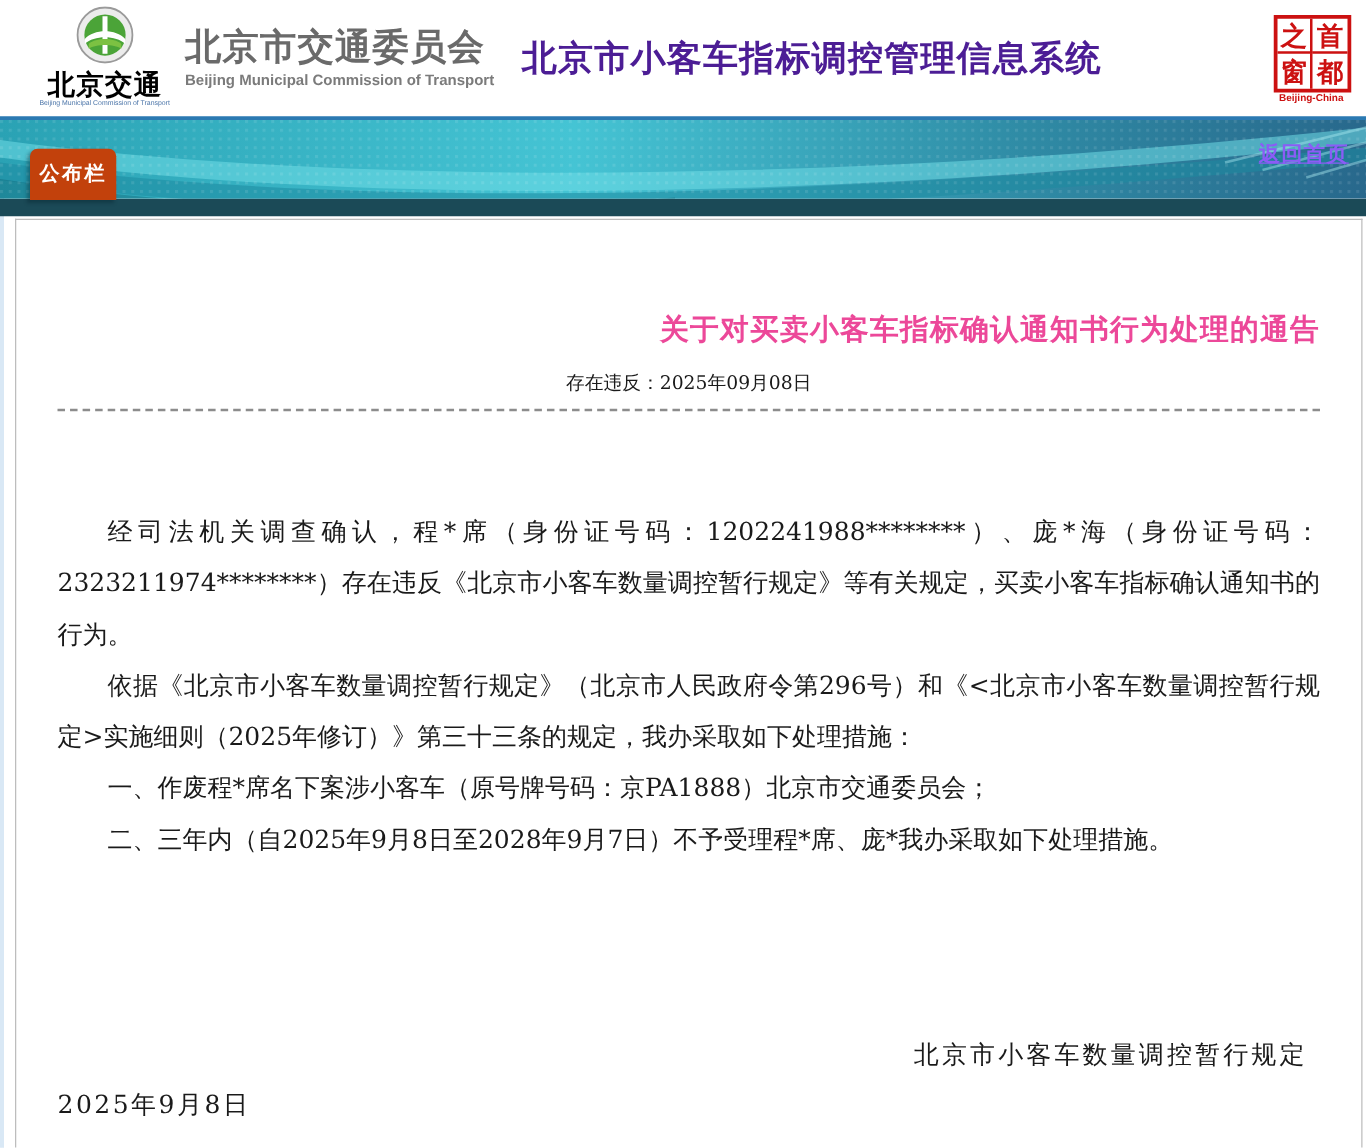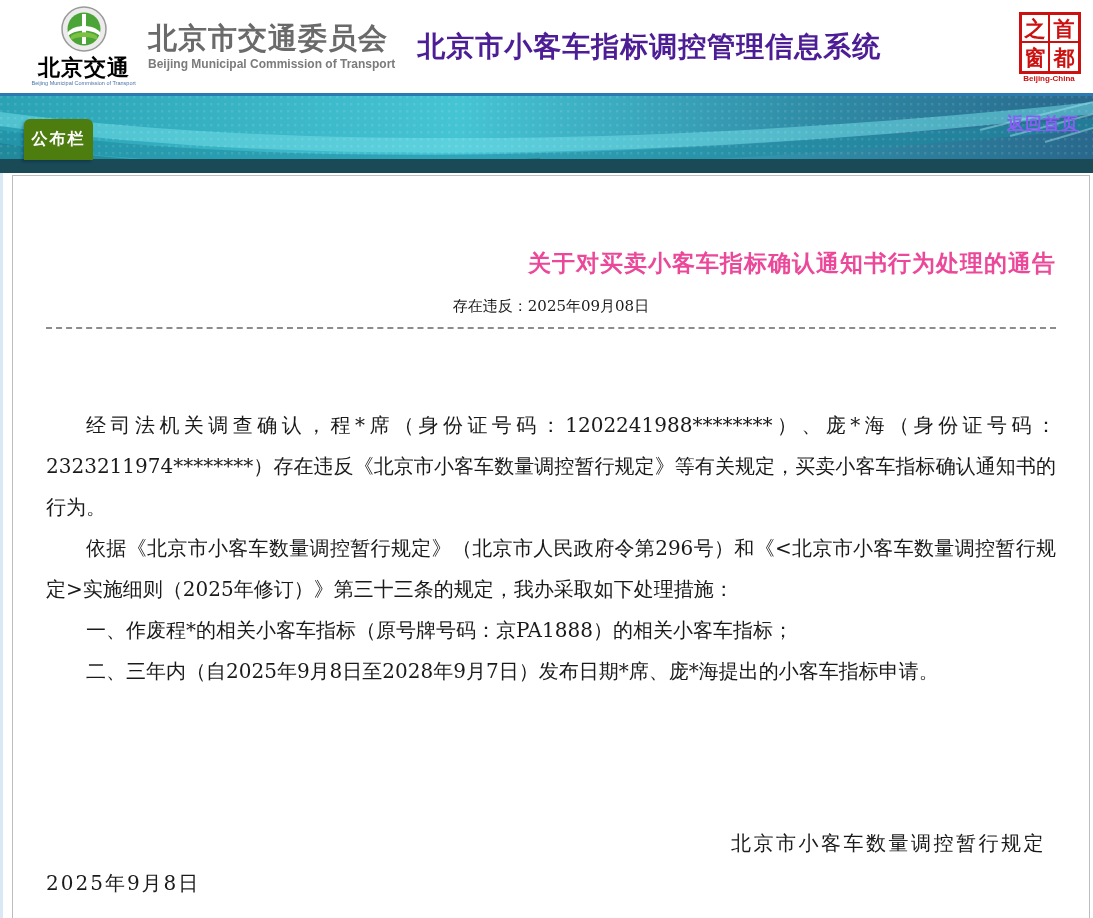--- a/index.html
+++ b/index.html
@@ -19,21 +19,21 @@
   .seal-grid{width:56px;height:56px;border:3px solid #cc1111;display:grid;
     grid-template-columns:1fr 1fr;grid-template-rows:1fr 1fr;background:#ffffff;}
   .seal-cell{display:flex;align-items:center;justify-content:center;
     font-family:"DejaVu Serif",serif;font-weight:bold;color:#cc1111;font-size:21px;line-height:1;}
   .seal-cell:nth-child(1),.seal-cell:nth-child(2){border-bottom:2px solid #cc1111;}
   .seal-cell:nth-child(1),.seal-cell:nth-child(3){border-right:2px solid #cc1111;}
   .seal-caption{font-size:8px;font-weight:bold;color:#cc1111;text-align:center;margin-top:0;white-space:nowrap;}
   
   .banner{position:relative;height:63px;overflow:visible;}
   .banner svg.bg{position:absolute;left:0;top:0;width:1093px;height:63px;display:block;}
-  .tab{position:absolute;left:24px;bottom:-1px;width:69px;height:41px;background:#4d7c0f;
+  .tab{position:absolute;left:24px;bottom:-1px;width:69px;height:41px;background:#c2410c;
     border-radius:6px 6px 0 0;display:flex;align-items:center;justify-content:center;
     box-shadow:-2px 2px 3px rgba(0,30,40,.35);cursor:pointer;z-index:3;}
   .tab-label{color:#ffffff;font-size:16px;font-weight:bold;letter-spacing:2px;}
   .home-link{position:absolute;right:14px;bottom:24px;color:#8b5cf6;font-size:17px;font-weight:bold;
     text-decoration:underline;letter-spacing:1px;cursor:pointer;z-index:3;}
   .darkbar{height:14px;background:#1b4a57;}
   
   .doc-wrap{position:relative;height:728px;}
   .doc-box{position:absolute;left:12px;top:2px;width:1078px;height:760px;background:#ffffff;
     border:1px solid #bdbdbd;border-bottom:none;padding:0 33px;box-sizing:border-box;
@@ -112,21 +112,21 @@
 <div class="darkbar"></div>
 
 <div class="doc-wrap">
   <div class="doc-box">
     <div class="doc-title">关于对买卖小客车指标确认通知书行为处理的通告</div>
     <div class="doc-date">存在违反：2025年09月08日</div>
     <hr class="doc-sep">
     <div class="doc-body">
       <p>经司法机关调查确认，程*席（身份证号码：1202241988********）、庞*海（身份证号码：2323211974********）存在违反《北京市小客车数量调控暂行规定》等有关规定，买卖小客车指标确认通知书的行为。</p>
       <p>依据《北京市小客车数量调控暂行规定》（北京市人民政府令第296号）和《&lt;北京市小客车数量调控暂行规定&gt;实施细则（2025年修订）》第三十三条的规定，我办采取如下处理措施：</p>
-      <p>一、作废程*的相关小客车指标（原号牌号码：京PA1888）的相关小客车指标；</p>
-      <p>二、三年内（自2025年9月8日至2028年9月7日）发布日期*席、庞*海提出的小客车指标申请。</p>
+      <p>一、作废程*席名下案涉小客车（原号牌号码：京PA1888）北京市交通委员会；</p>
+      <p>二、三年内（自2025年9月8日至2028年9月7日）不予受理程*席、庞*我办采取如下处理措施。</p>
     </div>
     <div class="signature">
       <div class="sig-office">北京市小客车数量调控暂行规定</div>
       <div class="sig-date">2025年9月8日</div>
     </div>
   </div>
 </div>
 
 </body></html>

